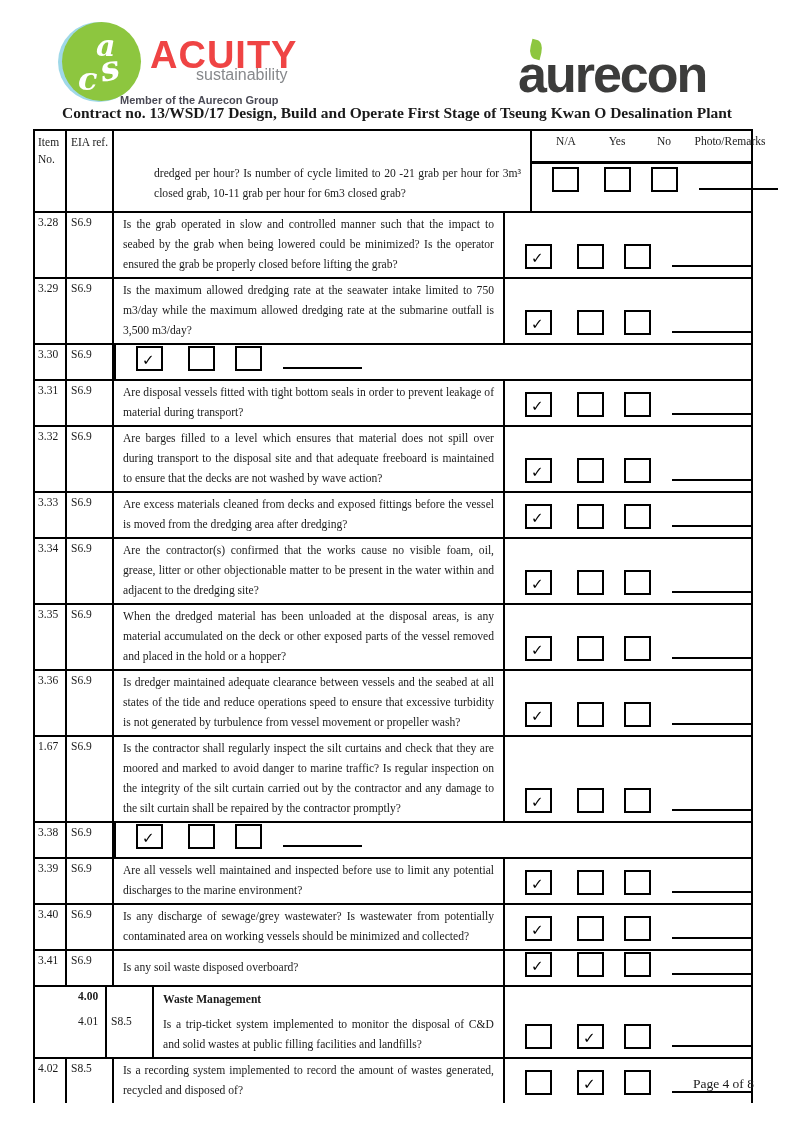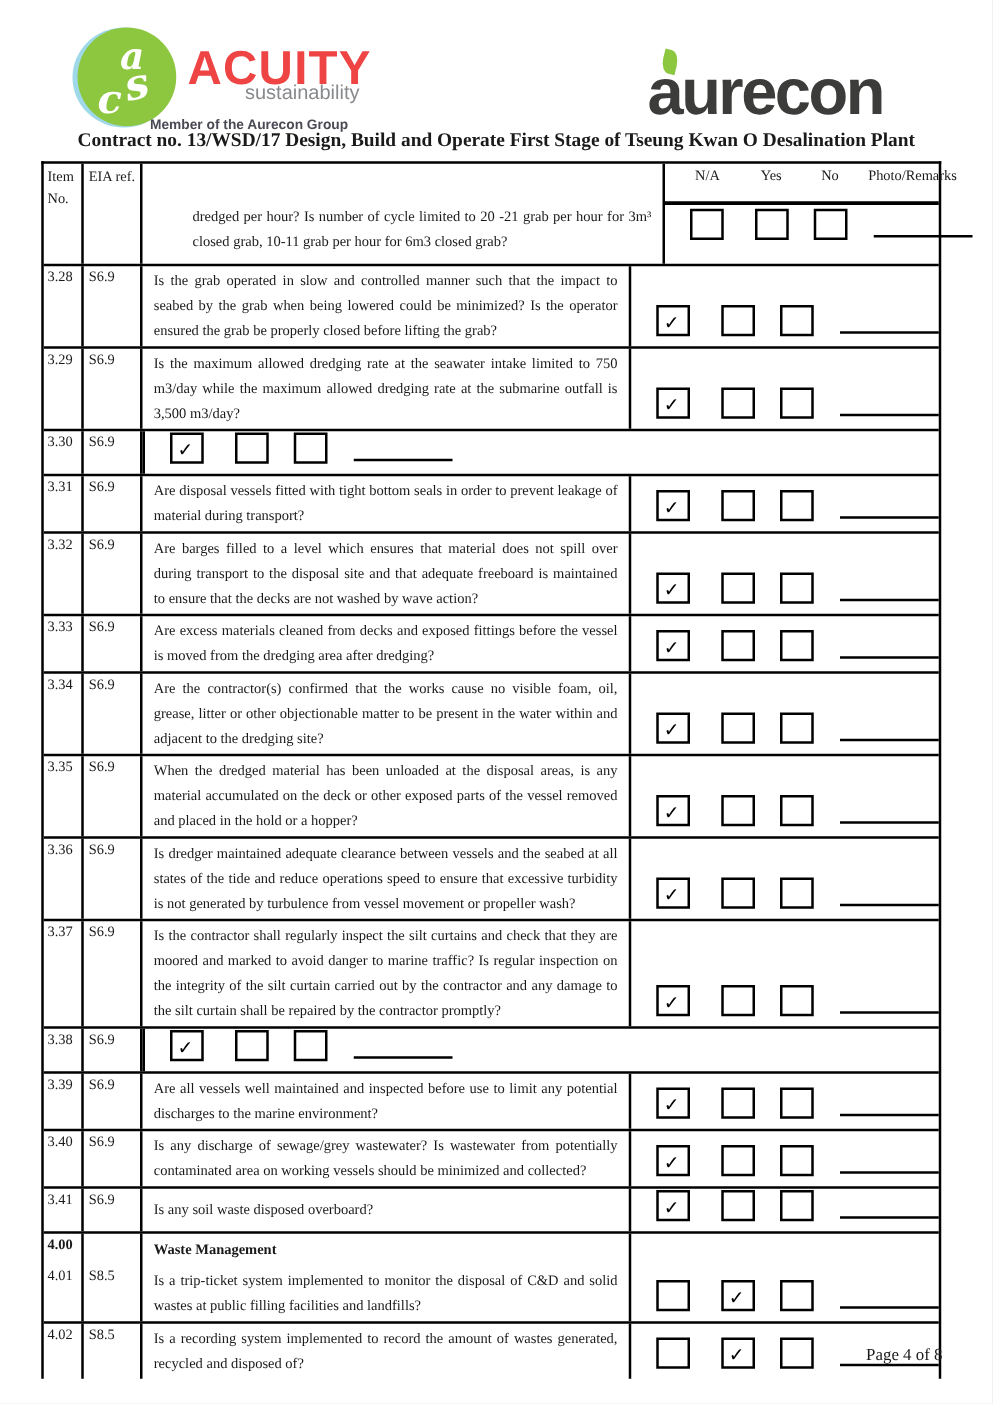--- a/index.html
+++ b/index.html
@@ -46,21 +46,21 @@
   .hdr .c-q { align-items:flex-end; padding-bottom:7px;padding-left:40px; }
   .hdr-panel { width:221px; border-left:2px solid #000; display:flex; flex-direction:column; }
   .hdr-labels { position:relative; height:33px; border-bottom:3px solid #000; font-size:11.5px; }
   .hdr-labels span { position:absolute; top:4px; text-align:center; }
   .hl-na { left:9px;  width:50px; }
   .hl-yes{ left:60px; width:50px; }
   .hl-no { left:107px;width:50px; }
   .hl-rm { left:150px;width:96px; }
   .hdr-boxes { padding-top:3px; }
   
-  .mleft { flex:1; display:flex; flex-direction:column; }
+  .mleft { flex:1; display:flex; flex-direction:column;padding-left:40px; }
   .msub { display:flex; flex:1; }
   .msub .c-q { align-items:flex-start; padding-top:3px; }
   .section-label { font-weight:bold; text-align:left; }
   .bold { font-weight:bold; }
   
   .footer { position:absolute; right:40px; top:1076px; font-size:13.5px; }
 </style>
 </head>
 <body>
 
@@ -257,21 +257,21 @@
             <div class="cbox na">
               <span class="check">✓</span>
             </div>
             <div class="cbox yes"></div>
             <div class="cbox no"></div>
             <div class="rline"></div>
           </div>
         </div>
       </div>
       <div class="trow">
-        <div class="c-item">3.37</div>
+        <div class="c-item">1.67</div>
         <div class="c-eia">S6.9</div>
         <div class="c-q">
           <span>Is the contractor shall regularly inspect the silt curtains and check that they are moored and marked to avoid danger to marine traffic? Is regular inspection on the integrity of the silt curtain carried out by the contractor and any damage to the silt curtain shall be repaired by the contractor promptly?</span>
         </div>
         <div class="panel">
           <div class="cbrow">
             <div class="cbox na">
               <span class="check">✓</span>
             </div>
             <div class="cbox yes"></div>

